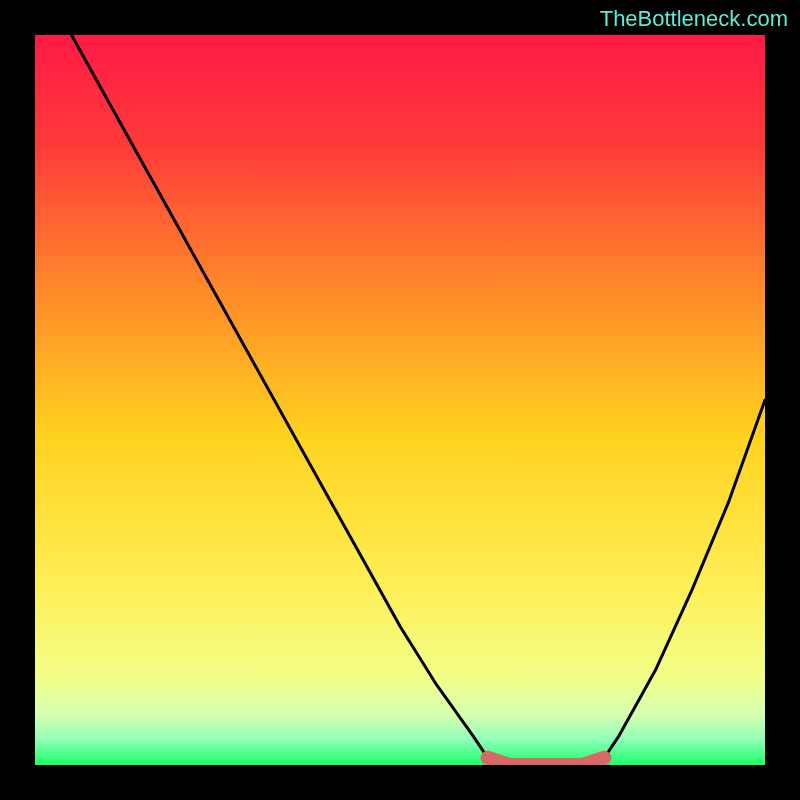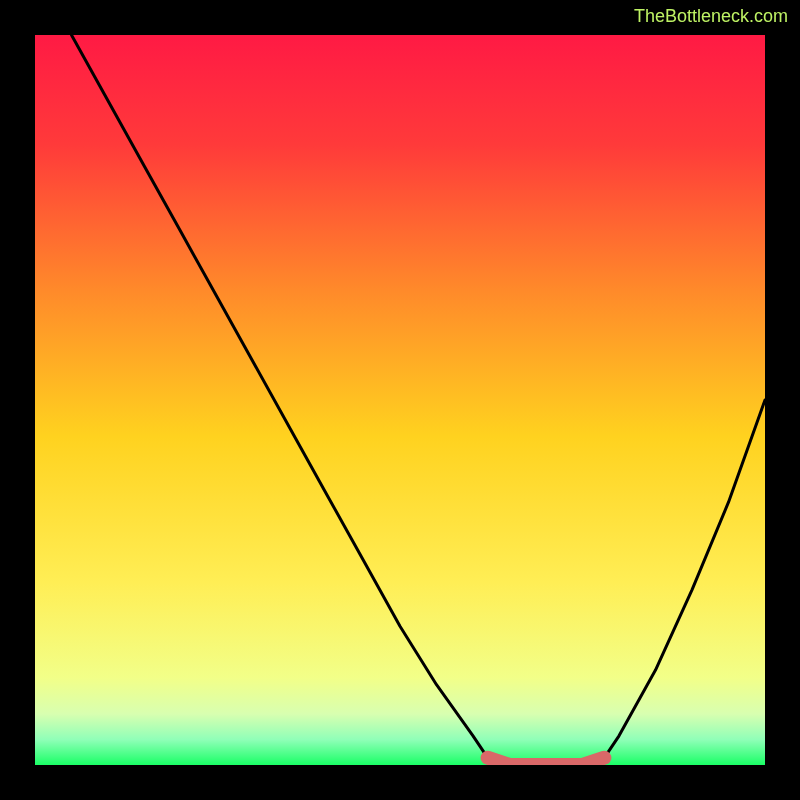--- a/index.html
+++ b/index.html
@@ -8,22 +8,22 @@
     background: #000;
     width: 800px;
     height: 800px;
     position: relative;
     font-family: Arial, sans-serif;
   }
   .attribution {
     position: absolute;
     top: 6px;
     right: 12px;
-    color: #bef264;
-    font-size: 18px;
+    color: #5eead4;
+    font-size: 22px;
     font-weight: 500;
     z-index: 10;
   }
   .plot-area {
     position: absolute;
     left: 35px;
     top: 35px;
     width: 730px;
     height: 730px;
   }

